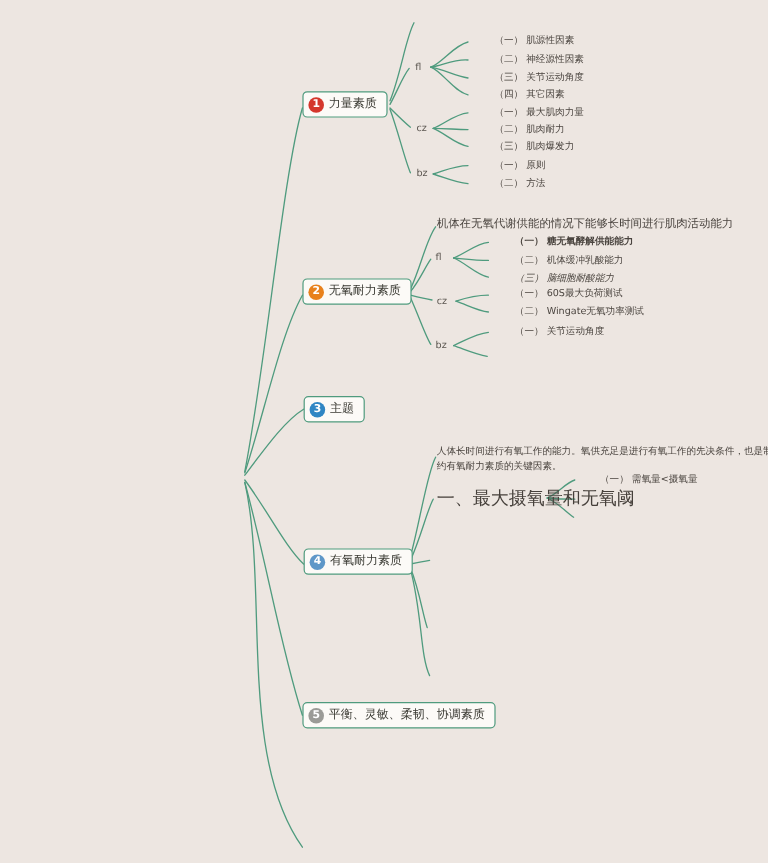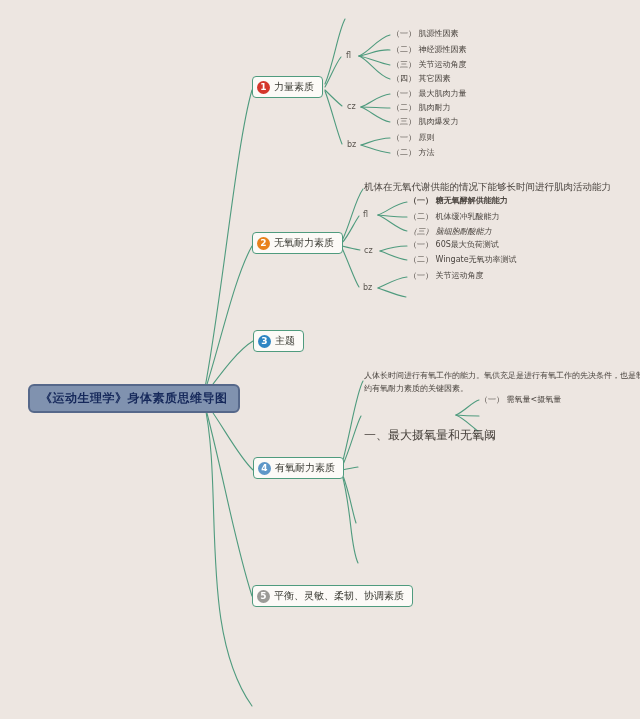--- a/index.html
+++ b/index.html
@@ -9,22 +9,22 @@
   .connectors path{fill:none;stroke:currentColor;stroke-width:1.1;stroke-linecap:round;}
   .node{position:absolute;display:flex;align-items:center;gap:4px;
         background:#FCFAF7;border:1px solid #4F9B7E;border-radius:4px;
         padding:3px 8px 3px 4px;font-size:10px;color:#3a3a33;white-space:nowrap;line-height:14px;}
   .badge{display:inline-block;width:13px;height:13px;border-radius:50%;
          color:#fff;font-size:9px;font-weight:bold;text-align:center;line-height:13px;flex:0 0 13px;}
   .root{position:absolute;border-radius:6px;border:2px solid #56688A;
         padding:4px 10px;font-size:12px;font-weight:bold;white-space:nowrap;letter-spacing:.5px;}
   .note{position:absolute;font-size:9.5px;color:#4a443f;white-space:nowrap;line-height:12px;}
   .para{position:absolute;font-size:8px;color:#4a443f;line-height:13px;}
-  .item1{position:absolute;font-size:12px;color:#46403b;white-space:nowrap;line-height:12px;margin-top:20px;}
-  .child{position:absolute;font-size:8px;color:#4a443f;white-space:nowrap;line-height:12px;}
+  .item1{position:absolute;font-size:15px;color:#46403b;white-space:nowrap;line-height:12px;}
+  .child{position:absolute;font-size:8px;color:#4a443f;white-space:nowrap;line-height:12px;margin-left:20px;}
   .glabel{position:absolute;font-size:8px;color:#5a554f;white-space:nowrap;line-height:11px;}
 </style>
 </head>
 <body style="background: rgb(237, 230, 225);">
 
 <div class="stage" style="background: rgb(237, 230, 225);">
 
   <svg class="connectors" width="640" height="719" style="color: rgb(79, 155, 126);">
 
     <path d="M204,393 C222,300 236,145 252,90"></path>
@@ -70,23 +70,20 @@
     <path d="M342,467 C351,447 356,425 361,416"></path>
     <path d="M342,470 C347,469 352,468 358,467"></path>
     <path d="M342,473 C350,494 352,511 356,523"></path>
     <path d="M342,474 C352,512 350,546 358,563"></path>
 
     <path d="M456,415 C465,411 472,402 479,400"></path>
     <path d="M456,415 C466,416 472,416 479,416"></path>
     <path d="M456,415 C465,419 472,427 478,431"></path>
   </svg>
 
-  <div class="root" style="left: 28px; top: 384px; background: rgb(128, 146, 175);">
-    <span style="color: rgb(22, 41, 91);">《运动生理学》身体素质思维导图</span>
-  </div>
 
   <div class="node" style="left:252px;top:76px;">
     <span class="badge" style="background: rgb(212, 55, 44);">1</span>
     <span>力量素质</span>
   </div>
 
   <div class="node" style="left:252px;top:232px;">
     <span class="badge" style="background: rgb(232, 129, 28);">2</span>
     <span>无氧耐力素质</span>
   </div>

